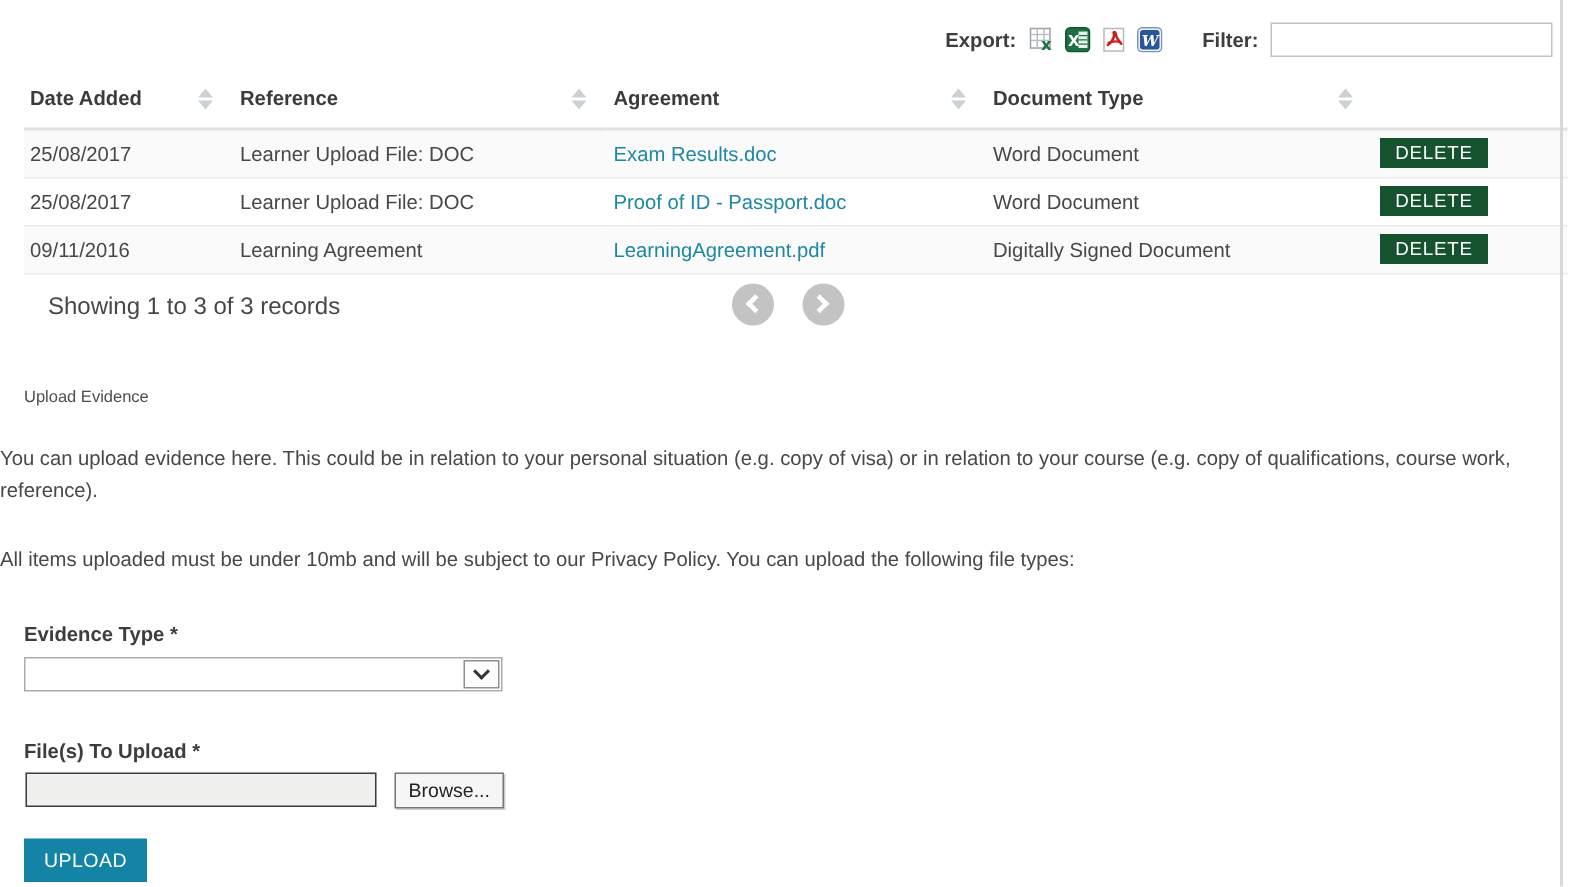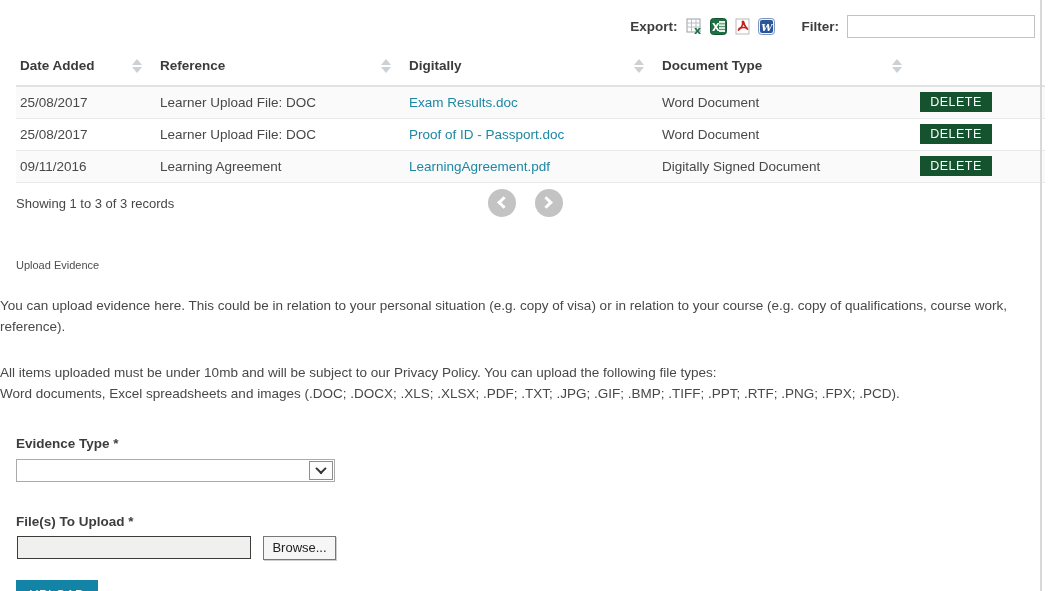--- a/index.html
+++ b/index.html
@@ -32,21 +32,21 @@
   .sort i.down { border-top:6px solid #ccd1d6; }
   table.docs td { padding:5px 4px; border-bottom:1px solid #e9e9e9; height:32px; color:#484848; }
   table.docs tr.odd td { background:#fafafa; }
   a.filelink { color:#1e87a3; text-decoration:none; cursor:pointer; }
   .delete-btn { display:inline-block; background:#14532d; color:#ffffff; border:none;
                 font-size:12.5px; letter-spacing:.5px; padding:3px 0; width:72px; text-align:center;
                 cursor:pointer; font-family:inherit; }
 
   
   .table-footer { position:relative; height:46px; margin:0 13px 0 16px; }
-  .summary { position:absolute; left:0; top:13px; font-size:13px; color:#474747;text-align:center; }
+  .summary { position:absolute; left:16px; top:13px; font-size:16px; color:#474747;text-align:center; }
   .pager { position:absolute; left:0; right:0; top:6px; display:flex; justify-content:center; gap:19px; }
   .pager .pbtn { width:28px; height:28px; border-radius:50%; background:#c3c3c3; border:none;
                  position:relative; cursor:pointer; }
   .pbtn span { position:absolute; top:9px; width:9px; height:9px;
                border-top:3px solid #fff; border-left:3px solid #fff; }
   .pbtn.prev span { left:11px; transform:rotate(-45deg); }
   .pbtn.next span { left:7px;  transform:rotate(135deg); }
 
   
   .upload-head { margin:30px 15px 0 16px; font-size:11px; font-weight:400; color:#4d4d4d; }
@@ -137,21 +137,21 @@
           <span class="th-inner">
               <span>Reference</span>
             <span class="sort">
                 <i class="up"></i>
                 <i class="down"></i>
               </span>
             </span>
         </th>
         <th>
           <span class="th-inner">
-              <span>Digitally</span>
+              <span>Agreement</span>
             <span class="sort">
                 <i class="up"></i>
                 <i class="down"></i>
               </span>
             </span>
         </th>
         <th>
           <span class="th-inner">
               <span>Document Type</span>
             <span class="sort">
@@ -207,21 +207,20 @@
     </span>
   </div>
 
   
   <h2 class="upload-head">Upload Evidence</h2>
 
   <p class="para">You can upload evidence here.  This could be in relation to your personal situation (e.g. copy of visa) or in relation to your course (e.g. copy of qualifications, course work, reference).</p>
 
   <p class="para para2">
     <span>All items uploaded must be under 10mb and will be subject to our Privacy Policy. You can upload the following file types:</span><br>
-    <span>Word documents, Excel spreadsheets and images (.DOC; .DOCX; .XLS; .XLSX; .PDF; .TXT; .JPG; .GIF; .BMP; .TIFF; .PPT; .RTF; .PNG; .FPX; .PCD).</span>
   </p>
 
   <div class="form-label">Evidence Type *</div>
   <div class="select-wrap">
     <span></span>
     <span class="select-arrow">
         <b></b>
       </span>
   </div>
 

